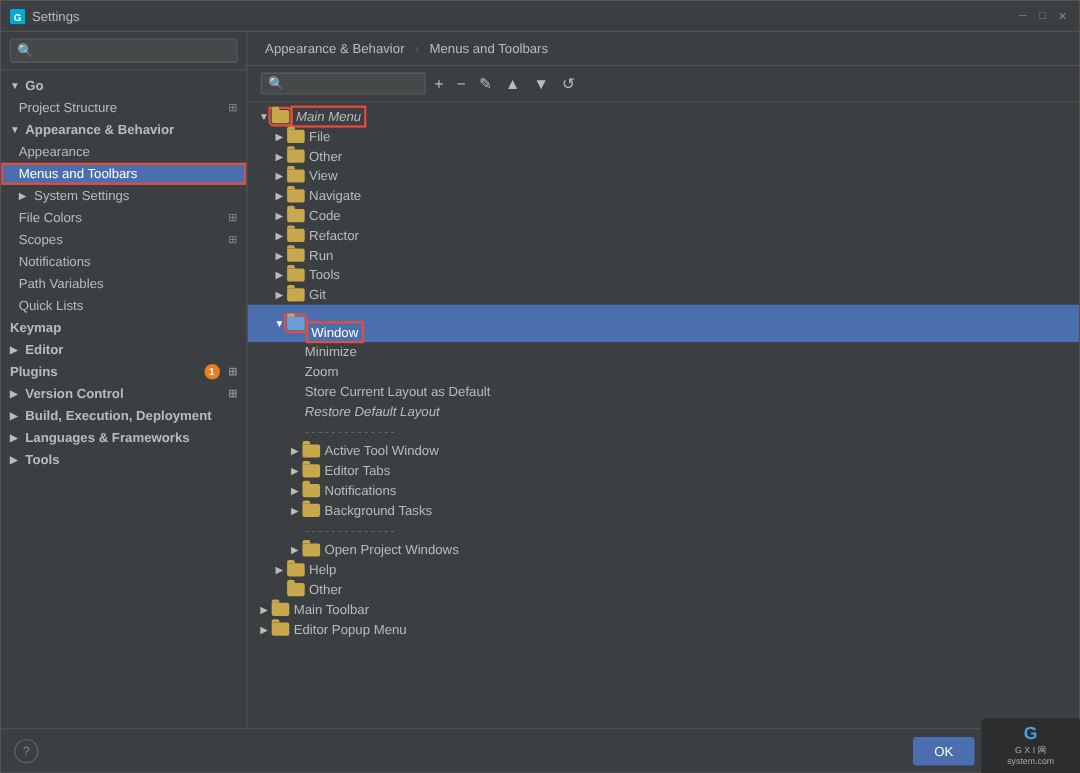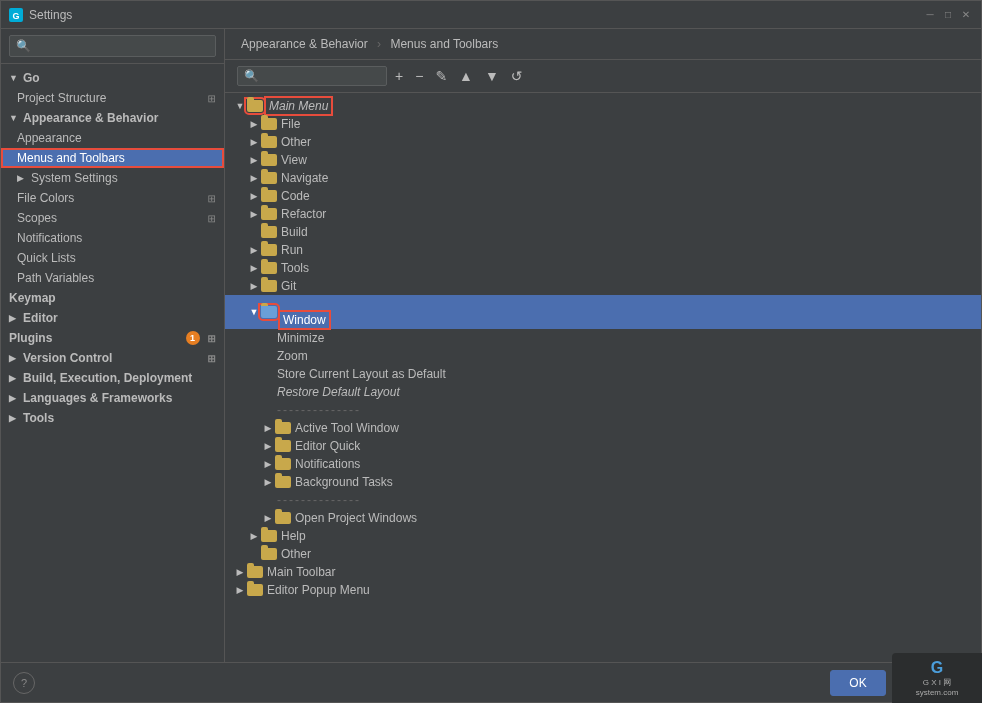--- a/index.html
+++ b/index.html
@@ -358,24 +358,24 @@
           <span class="sidebar-icon-page">⊞</span>
         </div>
         <div class="sidebar-item indent2">
           <span>Scopes</span>
           <span class="sidebar-icon-page">⊞</span>
         </div>
         <div class="sidebar-item indent2">
           <span>Notifications</span>
         </div>
         <div class="sidebar-item indent2">
+          <span>Path Variables</span>
+        </div>
+        <div class="sidebar-item indent2">
           <span>Quick Lists</span>
-        </div>
-        <div class="sidebar-item indent2">
-          <span>Path Variables</span>
         </div>
 
         <div class="sidebar-item section-header">
           <span>Keymap</span>
         </div>
 
         <div class="sidebar-item section-header">
           <span class="sidebar-arrow">▶</span>
           <span>Editor</span>
         </div>
@@ -465,25 +465,20 @@
           <span class="folder-icon"></span>
           <span>Code</span>
         </div>
 
         <div class="tree-item" style="padding-left:22px;">
           <span class="tree-arrow">▶</span>
           <span class="folder-icon"></span>
           <span>Refactor</span>
         </div>
 
-        <div class="tree-item" style="padding-left:22px;">
-          <span class="tree-arrow" style="visibility:hidden;"></span>
-          <span class="folder-icon"></span>
-          <span>Build</span>
-        </div>
 
         <div class="tree-item" style="padding-left:22px;">
           <span class="tree-arrow">▶</span>
           <span class="folder-icon"></span>
           <span>Run</span>
         </div>
 
         <div class="tree-item" style="padding-left:22px;">
           <span class="tree-arrow">▶</span>
           <span class="folder-icon"></span>
@@ -524,21 +519,21 @@
 
         <div class="tree-item" style="padding-left:36px;">
           <span class="tree-arrow">▶</span>
           <span class="folder-icon"></span>
           <span>Active Tool Window</span>
         </div>
 
         <div class="tree-item" style="padding-left:36px;">
           <span class="tree-arrow">▶</span>
           <span class="folder-icon"></span>
-          <span>Editor Quick</span>
+          <span>Editor Tabs</span>
         </div>
 
         <div class="tree-item" style="padding-left:36px;">
           <span class="tree-arrow">▶</span>
           <span class="folder-icon"></span>
           <span>Notifications</span>
         </div>
 
         <div class="tree-item" style="padding-left:36px;">
           <span class="tree-arrow">▶</span>

